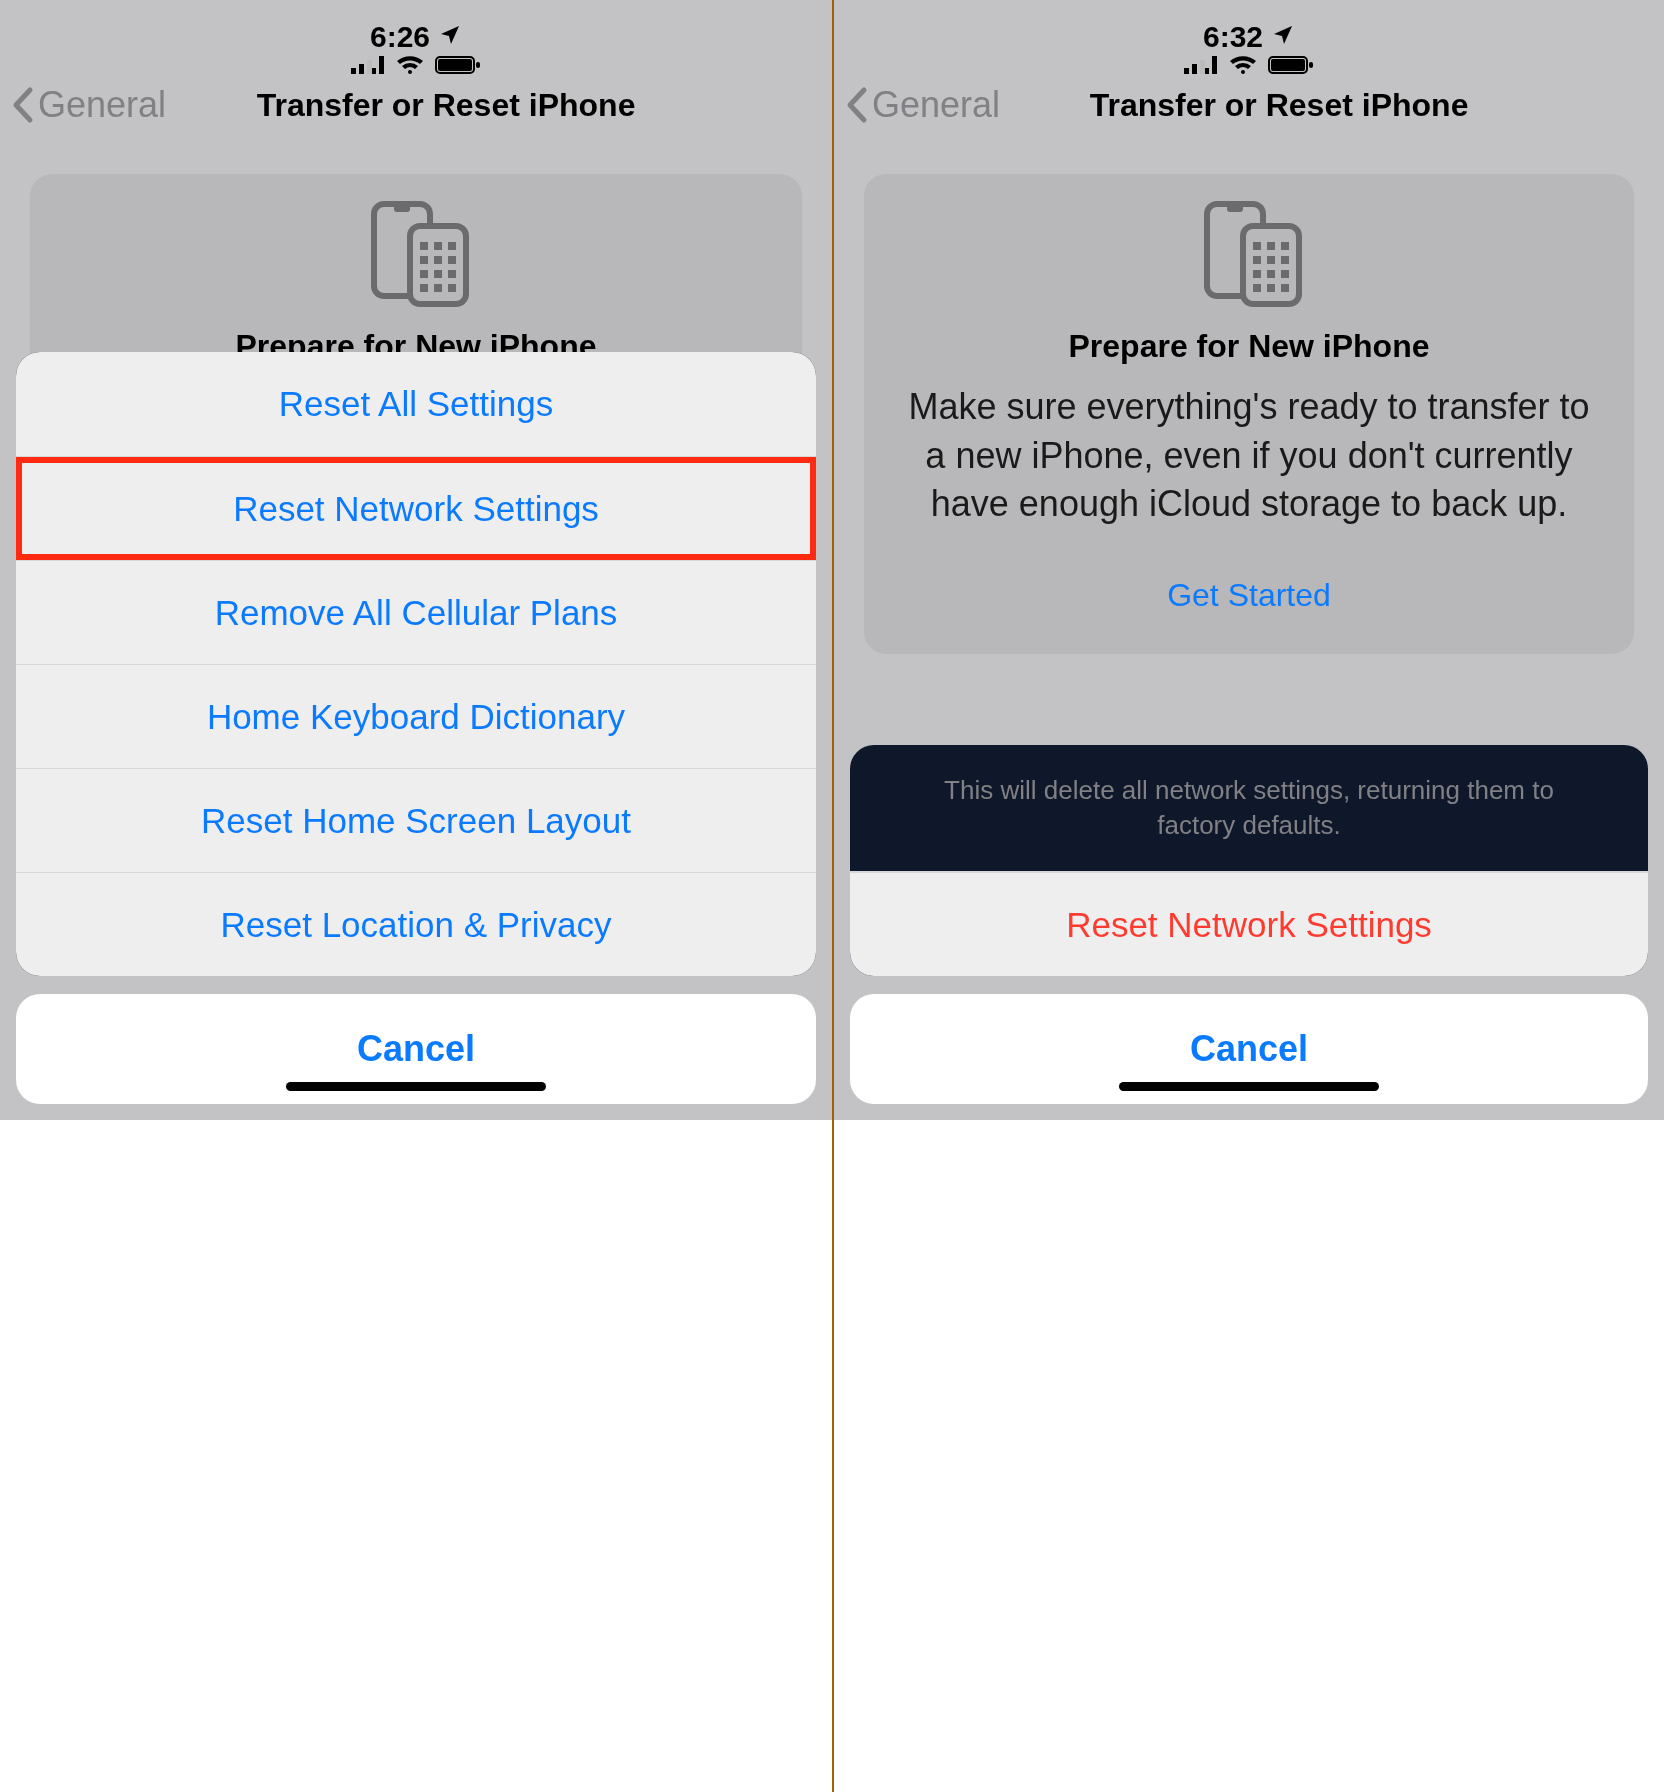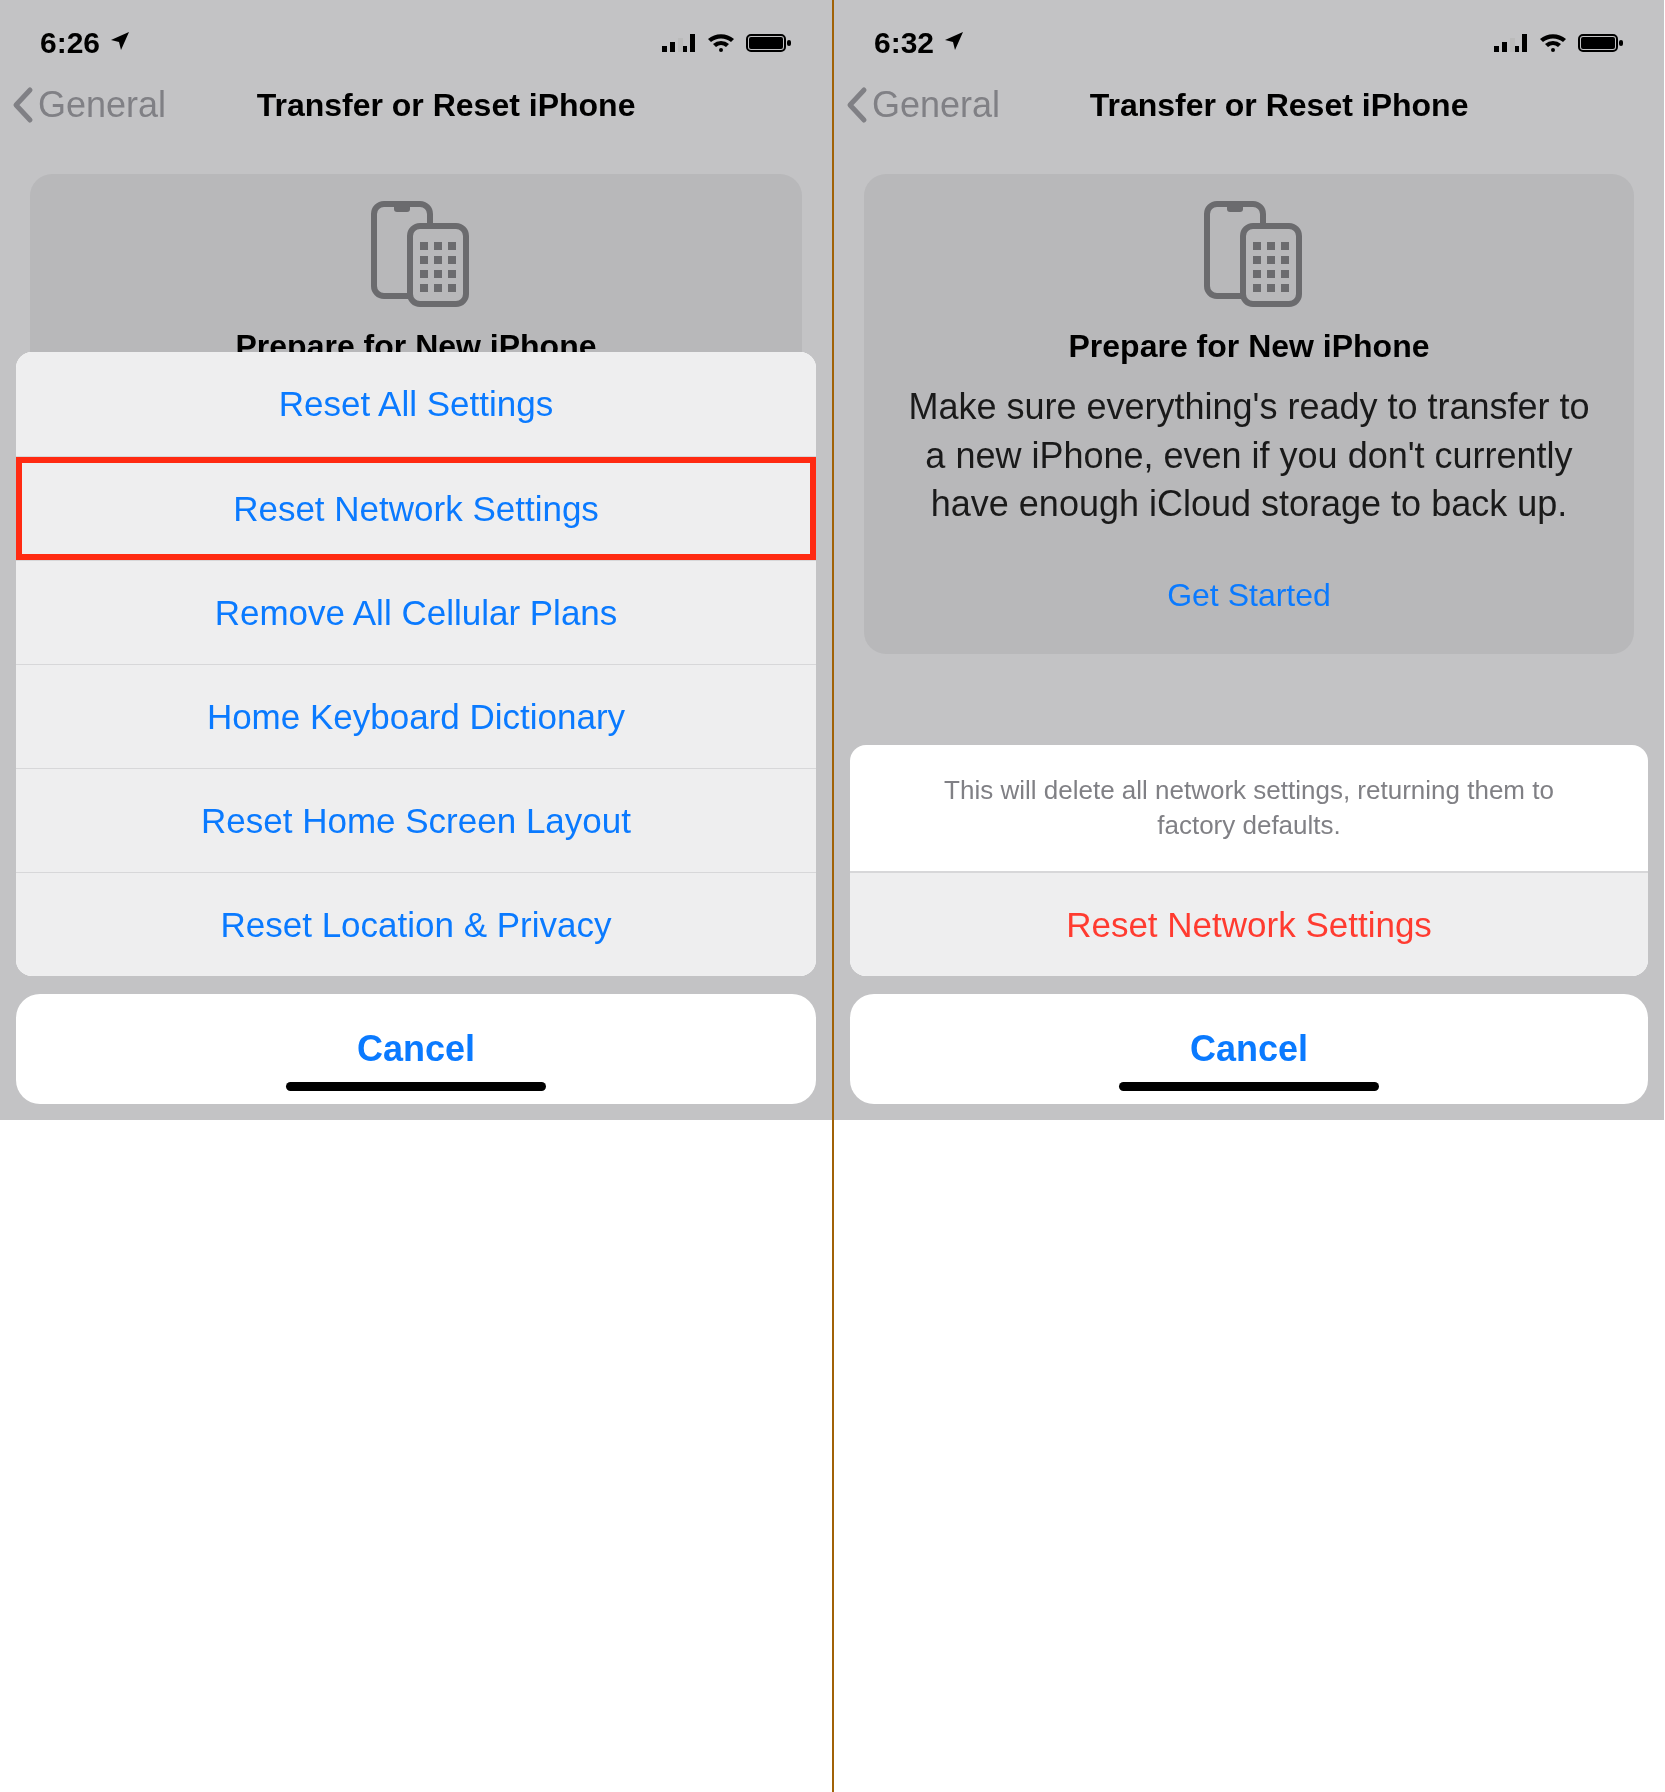--- a/index.html
+++ b/index.html
@@ -29,20 +29,21 @@
   
   .status {
     display: flex;
     justify-content: space-between;
     align-items: center;
     padding: 20px 40px 0 40px;
     height: 66px;
     font-size: 30px;
     font-weight: 600;
     color: #000;
+    flex-direction: column;
   }
   .status-left { display: flex; align-items: center; gap: 8px; }
   .status-right { display: flex; align-items: center; gap: 10px; }
   .status-right svg { display: block; }
   
   .nav {
     display: flex;
     align-items: center;
     padding: 18px 10px 16px 10px;
     gap: 4px;
@@ -88,22 +89,22 @@
     font-size: 32px;
     color: #0a7aff;
     margin-top: 44px;
   }
   
   .sheet {
     position: absolute;
     left: 16px; right: 16px; bottom: 16px;
   }
   .sheet-block {
-    background: #ffffff;
-    border-radius: 16px;
+    background: #0f172a;
+    border-radius: 24px;
     overflow: hidden;
   }
   .sheet-row {
     height: 104px;
     display:flex;
     align-items:center;
     justify-content:center;
     font-size: 35px;
     color: #0a7aff;
     border-top: 1px solid #d7d7d9;

